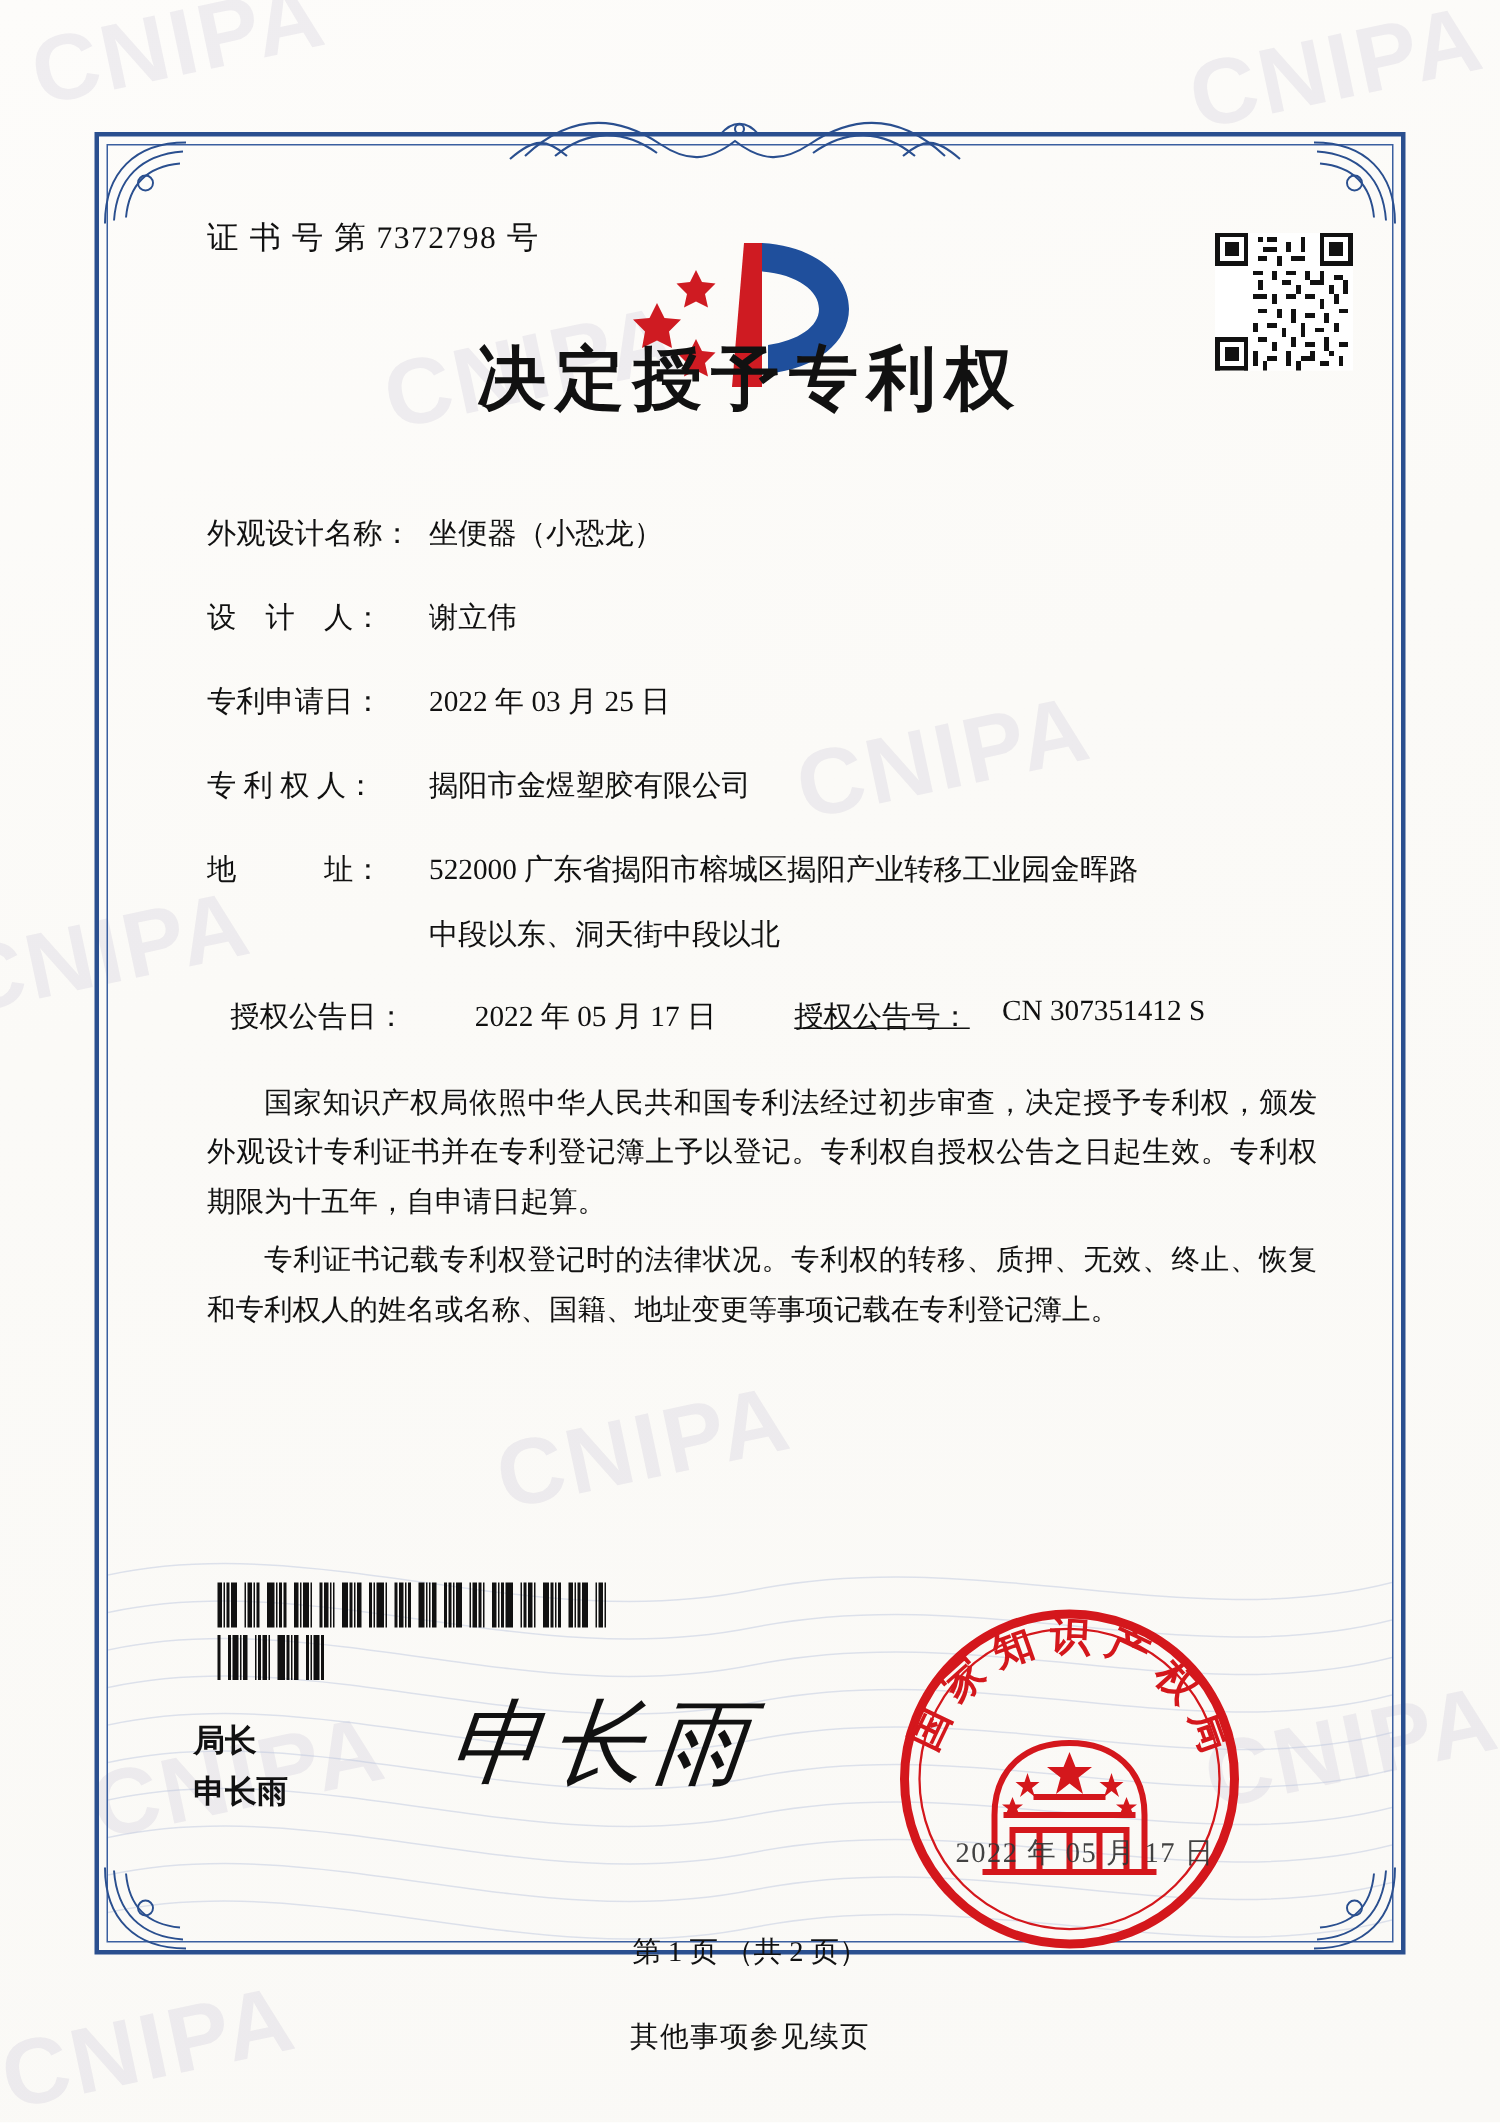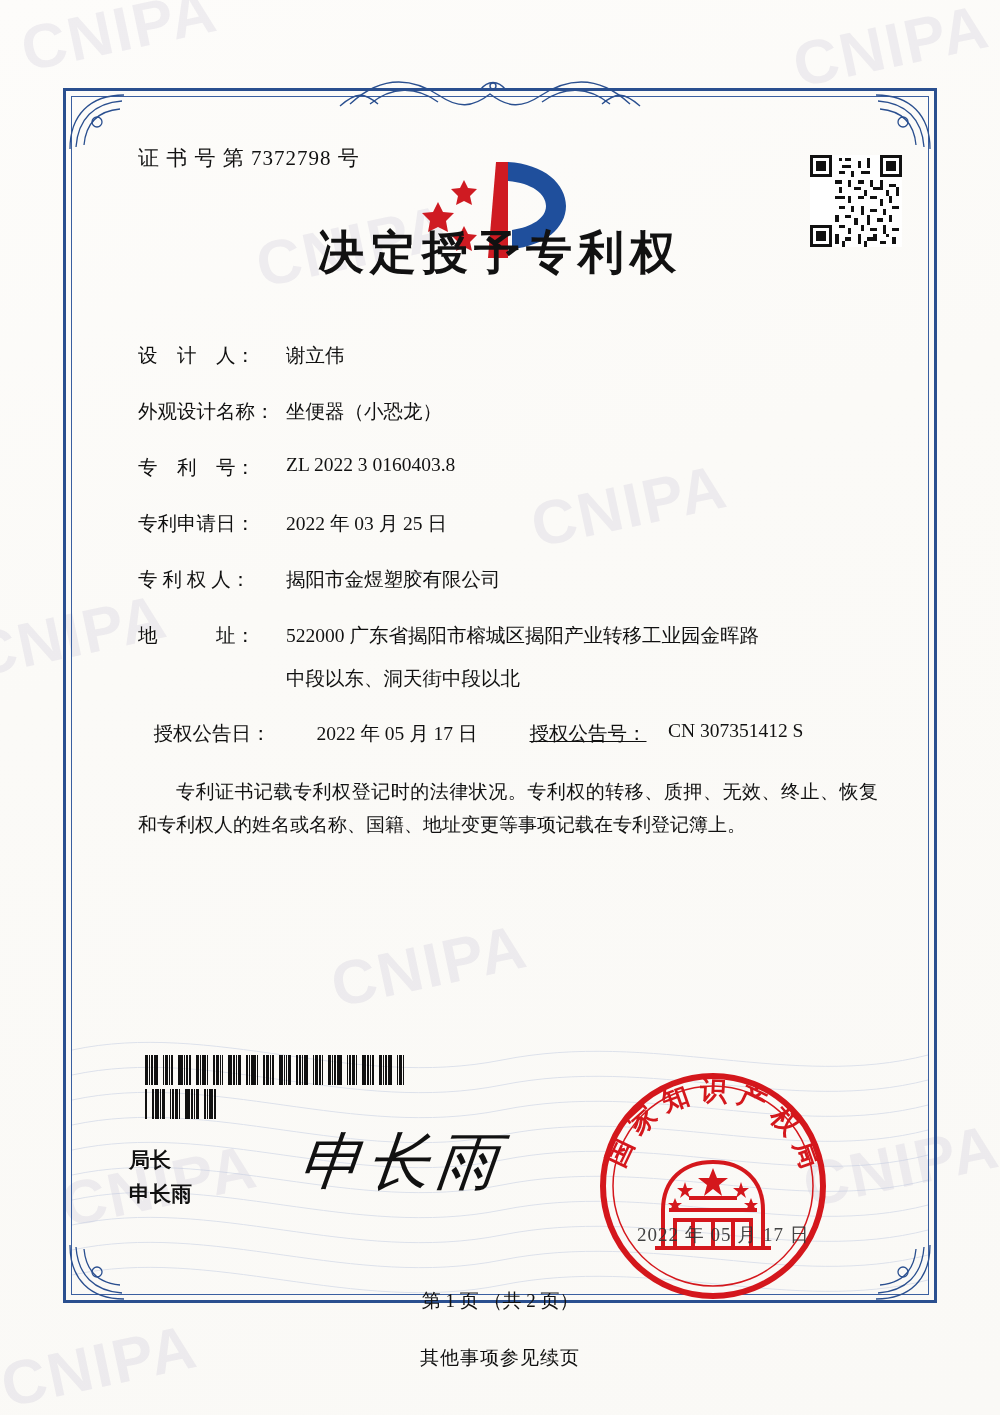--- a/index.html
+++ b/index.html
@@ -369,33 +369,29 @@
 
   <div class="content">
 
     <div class="cert-no">证 书 号 第 7372798 号</div>
 
     <div class="title">决定授予专利权</div>
 
     <div class="fields">
 
       <div class="field-row">
+        <div class="f-label">外观设计名称：</div>
+        <div class="f-value">坐便器（小恐龙）</div>
+      </div>
+
+      <div class="field-row">
         <div class="f-label">设　计　人：</div>
         <div class="f-value">谢立伟</div>
       </div>
 
-      <div class="field-row">
-        <div class="f-label">外观设计名称：</div>
-        <div class="f-value">坐便器（小恐龙）</div>
-      </div>
-
-      <div class="field-row">
-        <div class="f-label">专　利　号：</div>
-        <div class="f-value mono">ZL 2022 3 0160403.8</div>
-      </div>
 
       <div class="field-row">
         <div class="f-label">专利申请日：</div>
         <div class="f-value">2022 年 03 月 25 日</div>
       </div>
 
       <div class="field-row">
         <div class="f-label">专 利 权 人：</div>
         <div class="f-value">揭阳市金煜塑胶有限公司</div>
       </div>
@@ -411,20 +407,21 @@
           <div class="f-label">授权公告日：</div>
           <div class="f-value">2022 年 05 月 17 日</div>
         </div>
         <div class="pub-right">
           <div class="f-label">授权公告号：</div>
           <div class="f-value">CN 307351412 S</div>
         </div>
       </div>
     </div>
 
+    <div class="para">国家知识产权局依照中华人民共和国专利法经过初步审查，决定授予专利权，颁发外观设计专利证书并在专利登记簿上予以登记。专利权自授权公告之日起生效。专利权期限为十五年，自申请日起算。</div>
     <div class="para para2">专利证书记载专利权登记时的法律状况。专利权的转移、质押、无效、终止、恢复和专利权人的姓名或名称、国籍、地址变更等事项记载在专利登记簿上。</div>
 
   </div>
 
   <div class="barcode">
     <span style="width:3px"></span><span style="width:1px"></span><span style="width:2px"></span><span style="width:4px"></span>
     <span style="width:1px"></span><span style="width:3px"></span><span style="width:1px"></span><span style="width:2px"></span>
     <span style="width:5px"></span><span style="width:1px"></span><span style="width:2px"></span><span style="width:2px"></span>
     <span style="width:3px"></span><span style="width:1px"></span><span style="width:4px"></span><span style="width:1px"></span>
     <span style="width:2px"></span><span style="width:3px"></span><span style="width:1px"></span><span style="width:1px"></span>

